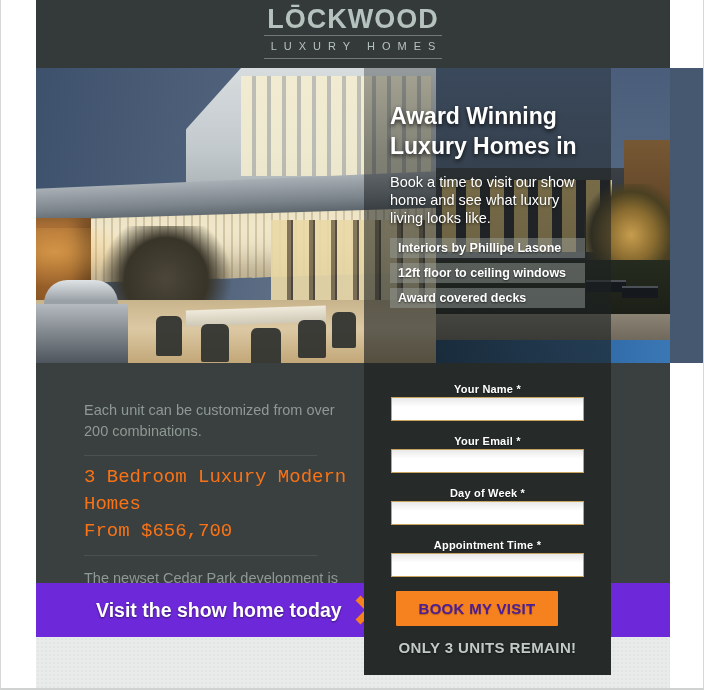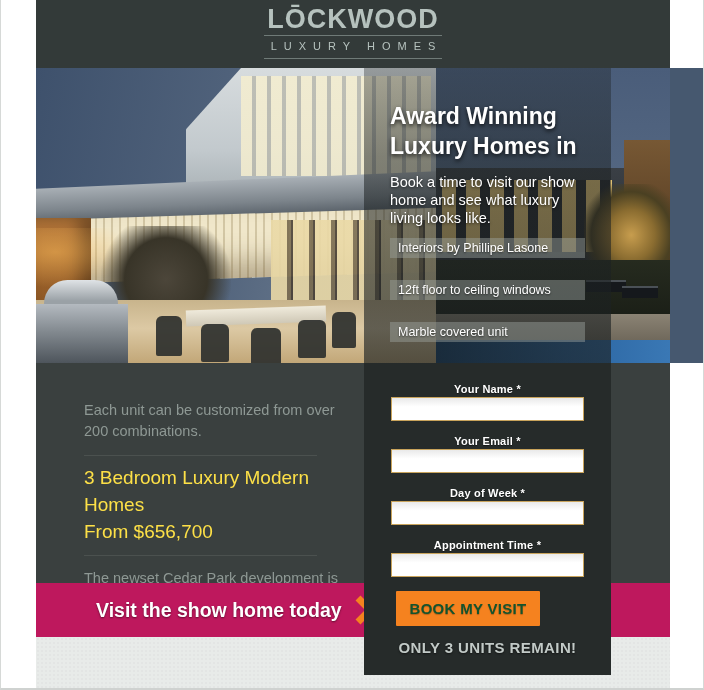--- a/index.html
+++ b/index.html
@@ -68,55 +68,55 @@
               background:linear-gradient(90deg,#143f6b 0%,#2a64a0 55%,#3a78b5 100%); }
 
   .hero-overlay { position:absolute; left:328px; top:0; width:247px; height:295px;
               background:linear-gradient(180deg, rgba(28,33,34,.35) 0%, rgba(28,33,34,.52) 30%, rgba(28,33,34,.66) 100%); }
   .hero-copy { position:absolute; left:328px; top:0; width:247px; height:295px; padding:33px 26px 0; }
   .headline-line { font-size:23px; font-weight:700; color:#ffffff; line-height:30px;
               text-shadow:0 2px 4px rgba(0,0,0,.75); }
   .subhead { margin-top:12px; width:186px; font-size:14.5px; line-height:18px; color:#ffffff;
               text-shadow:0 1px 3px rgba(0,0,0,.7); }
   .badges { margin-top:11px; }
-  .badge { width:195px; height:20px; line-height:20px; margin-bottom:22px; padding-left:8px;
-              background:rgba(158,164,160,.45); color:#ffffff; font-size:12.5px; font-weight:400;
+  .badge { width:195px; height:20px; line-height:20px; margin-bottom:5px; padding-left:8px;
+              background:rgba(158,164,160,.45); color:#ffffff; font-size:12.5px; font-weight:700;
               text-shadow:0 1px 2px rgba(0,0,0,.6); white-space:nowrap; overflow:hidden; }
 
   
   .main-section { position:absolute; left:35px; top:363px; width:634px; height:220px; background:#3A403F; }
   .info { position:absolute; left:48px; top:37px; width:266px; color:#8E9894; }
   .info-p { font-size:14.5px; line-height:21px; }
   .info-rule { height:1px; background:#4B514F; width:233px; }
   .rule-1 { margin:13px 0 8px; }
   .rule-2 { margin:10px 0 12px; }
-  .info-h { font-size:19px; line-height:27px; color:#fde047; font-weight:400; }
-
-  
-  .visit-strip { position:absolute; left:35px; top:583px; width:634px; height:54px; background:#be185d;
+  .info-h { font-size:19px; line-height:27px; color:#f97316; font-weight:400;font-family:Liberation Mono, monospace; }
+
+  
+  .visit-strip { position:absolute; left:35px; top:583px; width:634px; height:54px; background:#6d28d9;
               display:flex; align-items:center; z-index:1; cursor:pointer; }
   .visit-label { margin-left:60px; font-size:19.5px; font-weight:700; color:#ffffff;
               text-shadow:0 1px 2px rgba(0,0,0,.5); }
   .visit-chevrons { margin-left:12px; display:flex; align-items:center; }
 
   
   .footer { position:absolute; left:35px; top:637px; width:634px; height:53px; background:#E8EBE9;
               background-image:radial-gradient(rgba(0,0,0,.025) 1px, transparent 1px); background-size:4px 4px; }
 
   
   .form-panel { position:absolute; left:363px; top:363px; width:247px; height:312px; background:#262B2A;
               z-index:5; padding:20px 27px 0; }
   .form-group { margin-bottom:14px; }
   .field-label { font-size:11px; font-weight:700; color:#ffffff; line-height:12px; margin-bottom:2px;
               letter-spacing:.2px; text-shadow:0 1px 1px rgba(0,0,0,.5);text-align:center; }
   .field-input { display:block; width:100%; height:24px; border:1px solid #C9A45C; border-radius:0;
               background:linear-gradient(180deg,#e9e9e9 0%,#ffffff 40%); padding:0 6px; font-size:13px;
               color:#333333; outline:none; font-family:"Liberation Sans", sans-serif; }
-  .submit-btn { display:block; width:144px; height:35px; margin:5px 0 0 5px; border:none; border-radius:1px;
-              background:#F5821F; color:#14532d; font-size:15px; font-weight:700; letter-spacing:.3px;
+  .submit-btn { display:block; width:162px; height:35px; margin:5px 0 0 5px; border:none; border-radius:1px;
+              background:#F5821F; color:#4c1d95; font-size:15px; font-weight:700; letter-spacing:.3px;
               font-family:"Liberation Sans", sans-serif; text-shadow:0 1px 1px rgba(0,0,0,.25); cursor:pointer; }
   .urgency { margin-top:13px; text-align:center; font-size:15px; font-weight:700; color:#C2CAC7;
               letter-spacing:.4px; text-shadow:0 1px 2px rgba(0,0,0,.55); }
 </style>
 </head>
 <body>
 
 <div id="canvas">
 
   <div class="header">
@@ -166,21 +166,21 @@
     <div class="hero-overlay"></div>
     <div class="hero-copy">
       <div>
         <div class="headline-line">Award Winning</div>
         <div class="headline-line">Luxury Homes in</div>
       </div>
       <div class="subhead">Book a time to visit our show home and see what luxury living looks like.</div>
       <div class="badges">
         <div class="badge">Interiors by Phillipe Lasone</div>
         <div class="badge">12ft floor to ceiling windows</div>
-        <div class="badge">Marble covered unit</div>
+        <div class="badge">Award covered decks</div>
       </div>
     </div>
   </div>
 
   <div class="main-section">
     <div class="info">
       <div class="info-p">Each unit can be customized from over 200 combinations.</div>
       <div class="info-rule rule-1"></div>
       <div class="info-h">3 Bedroom Luxury Modern Homes</div>
       <div class="info-h">From $656,700</div>

